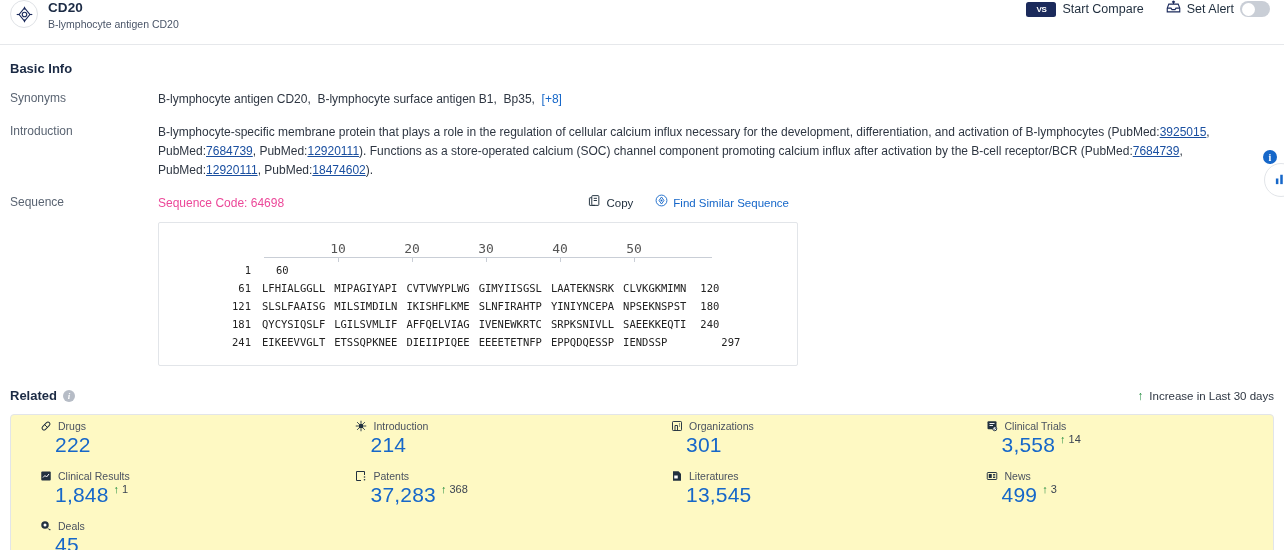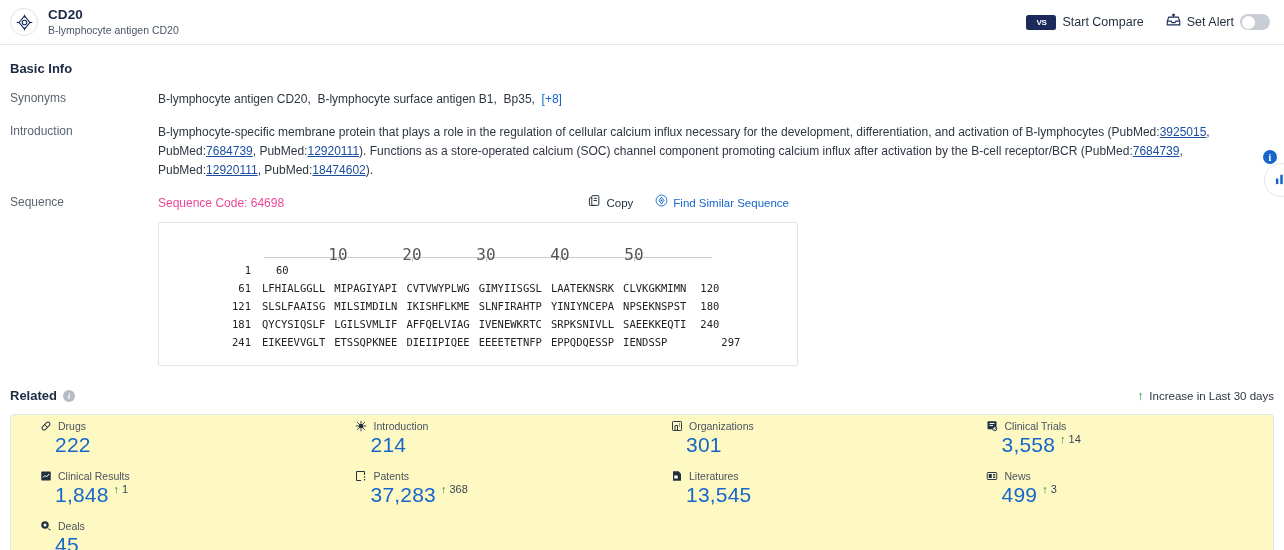--- a/index.html
+++ b/index.html
@@ -8,21 +8,21 @@
     width:1284px; height:550px; overflow:hidden;
     background:#ffffff;
     font-family:"Liberation Sans", sans-serif;
     color:#333333;
     -webkit-font-smoothing:antialiased;
   }
 
   
   .topbar {
     height:45px; border-bottom:1px solid #e6e8eb;
-    display:flex; align-items:center; padding:0 14px 0 10px;
+    display:flex; align-items:flex-start; padding:0 14px 0 10px;
     background:#fff; position:relative;
   }
   .entity-logo {
     width:28px; height:28px; border-radius:50%;
     border:1px solid #dfe2e6; display:flex; align-items:center; justify-content:center;
     margin-right:10px; flex:none;
   }
   .entity-text { display:flex; flex-direction:column; justify-content:center; }
   .entity-title { font-size:13.5px; font-weight:bold; color:#1b2a44; line-height:1.15; letter-spacing:.1px;}
   .entity-sub { font-size:10.5px; color:#4a5568; line-height:1.35; margin-top:1px;}
@@ -65,21 +65,21 @@
   .seq-tool.blue { color:#1667c9; }
 
   .seq-box {
     margin-top:9px; width:640px; height:144px; border:1px solid #e2e5e9; border-radius:2px;
     background:#fff; position:relative; overflow:hidden;
   }
   .seq-inner { font-family:"DejaVu Sans Mono", monospace; font-size:10.5px; color:#222; }
   .ruler { position:relative; height:26px; margin:12px 0 0 0; }
   .ruler-line { position:absolute; left:105px; right:85px; top:22px; height:1px; background:#c9ced6; }
   .ruler-num {
-    position:absolute; top:10px; font-family:"DejaVu Sans Mono", monospace; font-size:16px; color:#555;
+    position:absolute; top:4px; font-family:"DejaVu Sans Mono", monospace; font-size:13px; color:#555;
     transform:translateX(-50%);
   }
   .ruler-tick { position:absolute; top:22px; width:1px; height:5px; background:#c9ced6; }
 
   .seq-line { display:flex; align-items:baseline; height:18px; }
   .seq-start { width:103px; text-align:right; padding-right:11px; color:#222;}
   .seq-blocks { display:flex; gap:9px; }
   .seq-end { margin-left:14px; color:#222; }
 
   

